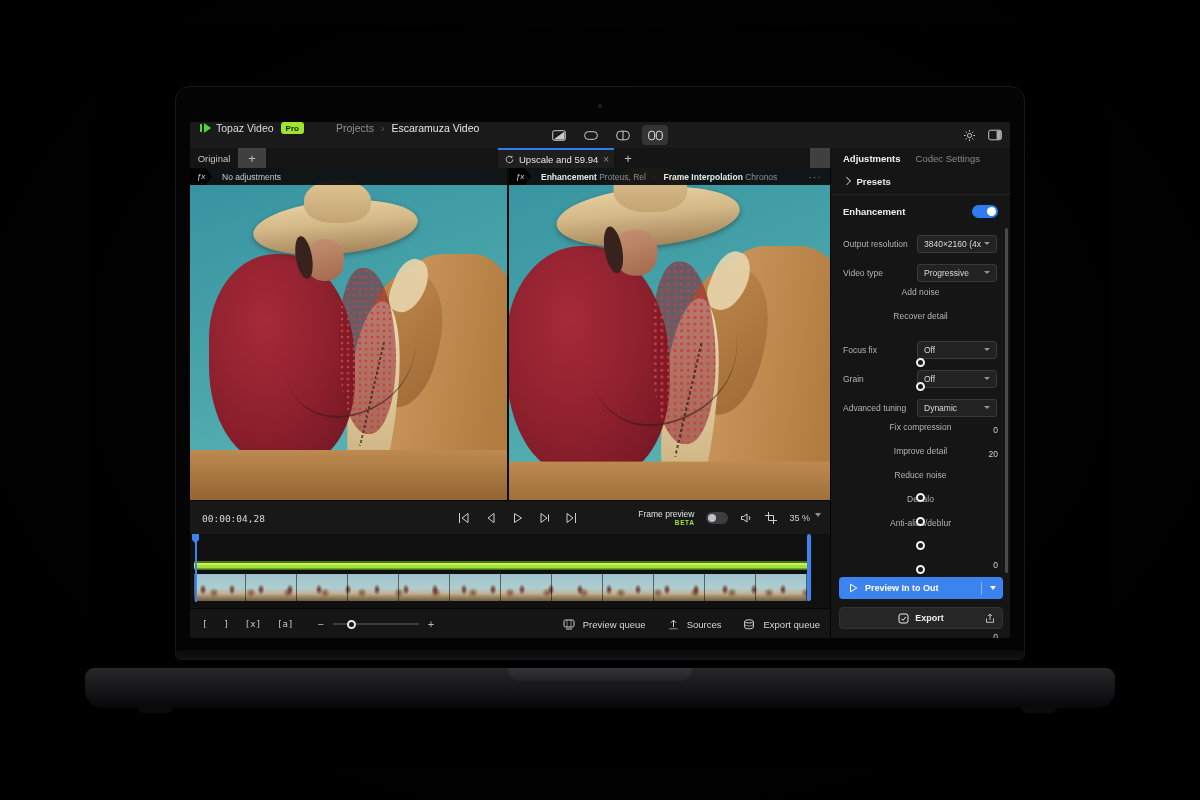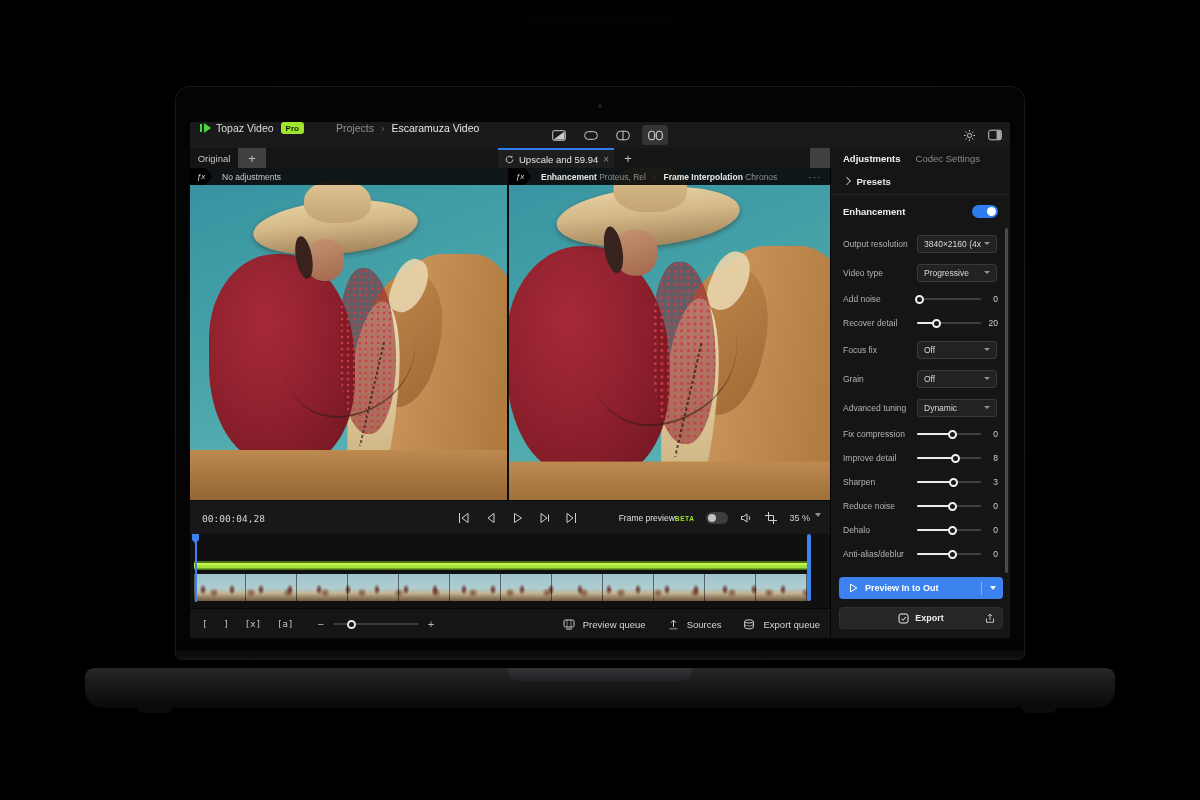--- a/index.html
+++ b/index.html
@@ -86,21 +86,21 @@
   .rein{left:30%;top:44%;width:42%;height:30%;border-bottom:2px solid rgba(45,28,20,.55);border-radius:0 0 60% 40%/0 0 70% 50%;transform:rotate(-8deg);}
   .chain{left:57%;top:52%;width:2px;height:32%;background:repeating-linear-gradient(180deg,rgba(40,25,18,.65) 0 3px,transparent 3px 5px);transform:rotate(13deg);}
   .horse-chest{left:-2%;bottom:-2%;width:106%;height:17%;background:linear-gradient(180deg,#bd8a50,#8d602e);}
 
   
   .transport{position:absolute;left:0;top:378px;width:640px;height:34px;background:#181818;border-top:1px solid #090909;display:flex;align-items:center;}
   .timecode{margin-left:12px;font-family:"DejaVu Sans Mono",monospace;font-size:9.5px;color:#d8d8d8;}
   .controls{position:absolute;left:266px;display:flex;gap:13px;align-items:center;}
   .ctl{width:14px;height:13px;display:flex;align-items:center;justify-content:center;}
   .right-cluster{position:absolute;right:9px;display:flex;align-items:center;gap:12px;}
-  .fp{display:flex;flex-direction:row;align-items:flex-end;line-height:1;text-align:center;}
+  .fp{display:flex;flex-direction:column;align-items:flex-end;line-height:1;text-align:center;}
   .fp-label{font-size:8.5px;color:#e2e2e2;}
   .fp-beta{font-size:6.5px;color:#9fe42f;font-weight:700;letter-spacing:.6px;margin-top:2px;}
   .toggle-sm{width:22px;height:12px;border-radius:6px;background:#3e3e40;position:relative;}
   .toggle-sm .knob{position:absolute;left:2px;top:2px;width:8px;height:8px;border-radius:50%;background:#c2c2c2;}
   .zoom-ind{display:flex;align-items:flex-start;gap:5px;}
   .zoom-val{font-size:9px;color:#d2d2d2;}
   .chev-dn{width:0;height:0;border-left:3.5px solid transparent;border-right:3.5px solid transparent;border-top:4px solid #8f8f8f;}
 
   
   .timeline-wrap{position:absolute;left:0;top:412px;width:640px;height:74px;background:#101010;}
@@ -139,21 +139,21 @@
   .presets-row{display:flex;align-items:center;gap:7px;height:26px;padding-left:13px;border-bottom:1px solid #242424;}
   .chev-right{width:4.5px;height:4.5px;border-style:solid;border-color:#b5b5b5;border-width:1.4px 1.4px 0 0;transform:rotate(45deg);}
   .presets-label{color:#e8e8e8;font-weight:700;font-size:9.5px;}
   .enh-row{display:flex;align-items:center;justify-content:space-between;height:32px;padding:0 12px;}
   .enh-label{color:#eeeeee;font-weight:700;font-size:9.5px;}
   .toggle-on{width:26px;height:13px;border-radius:7px;background:#2e7cf0;position:relative;}
   .toggle-on .knob{position:absolute;right:2px;top:2px;width:9px;height:9px;border-radius:50%;background:#fff;}
   .adj-rows{padding-top:2px;}
   .adj-row{display:flex;align-items:center;padding:0 12px;}
   .adj-row.sel{height:29px;}
-  .adj-row.sld{height:24px;}
+  .adj-row.sld{height:24px;flex-direction:column;}
   .adj-label{flex:0 0 74px;font-size:8.5px;color:#b3b3b3;white-space:nowrap;}
   .mini-select{flex:0 0 80px;height:18px;background:#222223;border:1px solid #3a3a3b;border-radius:3px;
     display:flex;align-items:center;justify-content:space-between;padding:0 6px;box-sizing:border-box;}
   .ms-val{font-size:8.5px;color:#dadada;white-space:nowrap;overflow:hidden;max-width:58px;}
   .ms-chev{width:0;height:0;border-left:3px solid transparent;border-right:3px solid transparent;border-top:3.5px solid #949494;flex:none;}
   .mini-slider{position:relative;flex:0 0 64px;height:2px;background:#3f3f3f;border-radius:1px;}
   .msl-fill{position:absolute;left:0;top:0;height:2px;background:#e9e9e9;border-radius:1px;}
   .msl-thumb{position:absolute;top:-3.5px;width:9px;height:9px;margin-left:-4.5px;border:2px solid #f1f1f1;background:#191919;border-radius:50%;box-sizing:border-box;}
   .adj-value{margin-left:auto;font-size:8.5px;color:#d0d0d0;}
   .panel-scrollbar{position:absolute;right:2px;top:60px;width:3px;height:345px;background:#4a4a4a;border-radius:2px;}
@@ -499,28 +499,20 @@
               </div>
               <div class="adj-row sld">
                 <span class="adj-label">Improve detail</span>
                 <div class="mini-slider">
                   <div class="msl-fill" style="width: 60%;"></div>
                   <div class="msl-thumb" style="left: 60%;"></div>
                 </div>
                 <span class="adj-value">8</span>
               </div>
               <div class="adj-row sld">
-                <span class="adj-label">Sharpen</span>
-                <div class="mini-slider">
-                  <div class="msl-fill" style="width: 57%;"></div>
-                  <div class="msl-thumb" style="left: 57%;"></div>
-                </div>
-                <span class="adj-value">3</span>
-              </div>
-              <div class="adj-row sld">
                 <span class="adj-label">Reduce noise</span>
                 <div class="mini-slider">
                   <div class="msl-fill" style="width: 55%;"></div>
                   <div class="msl-thumb" style="left: 55%;"></div>
                 </div>
                 <span class="adj-value">0</span>
               </div>
               <div class="adj-row sld">
                 <span class="adj-label">Dehalo</span>
                 <div class="mini-slider">

